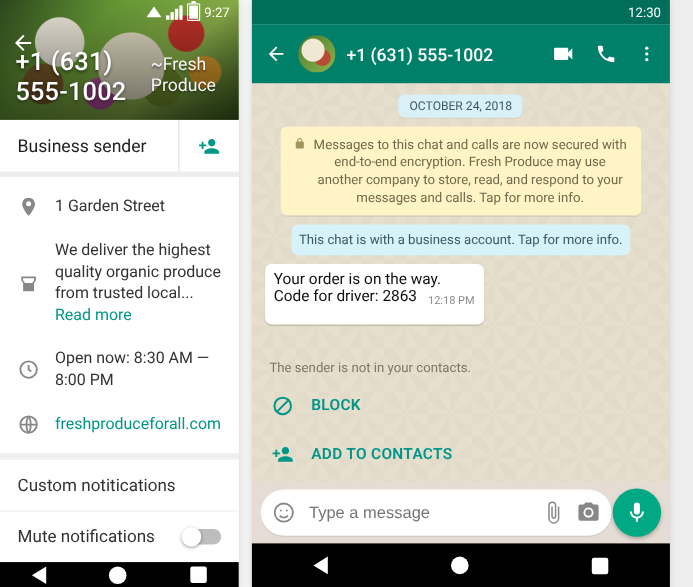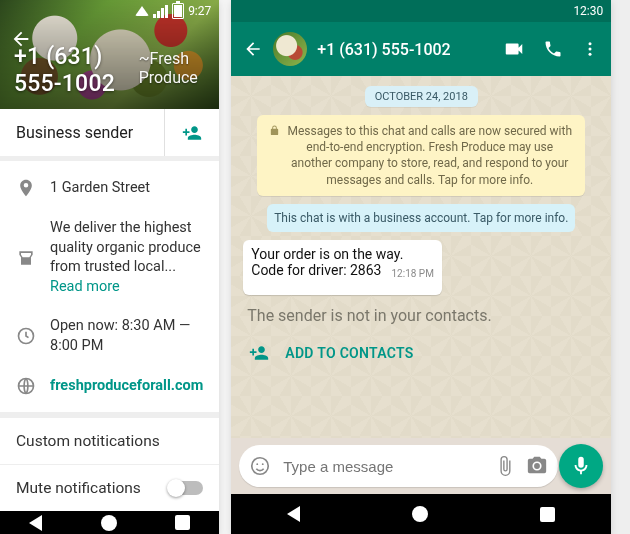--- a/index.html
+++ b/index.html
@@ -30,21 +30,21 @@
   .hero h1{margin:0;font-size:23px;font-weight:500;letter-spacing:.2px;text-shadow:0 1px 3px rgba(0,0,0,.5)}
   .hero .sub{font-size:16px;opacity:.95;text-shadow:0 1px 2px rgba(0,0,0,.5)}
   .ba-row{display:flex;align-items:center;background:#fff}
   .ba-row .lbl{flex:1;padding:14px 16px;font-size:16px;color:#212121}
   .ba-row .add{width:54px;border-left:1px solid #e0e0e0;display:flex;align-items:center;justify-content:center;align-self:stretch}
   .gap{height:8px;background:#eee}
   .info{background:#fff;padding:6px 0}
   .info .row{display:flex;align-items:center;gap:14px;padding:10px 16px;font-size:14.5px;color:#333}
   .info .row .txt{line-height:1.35}
   .info .row svg{flex:0 0 20px;margin-top:1px}
-  .link{color:#009688;font-weight:700}
+  .link{color:#009688;font-weight:400}
   .readmore{color:#009688;cursor:pointer}
   .settings{background:#fff}
   .settings .srow{display:flex;align-items:center;justify-content:space-between;padding:14px 16px;font-size:15.5px;color:#333;border-top:1px solid #eee}
   .toggle{width:34px;height:14px;background:#bdbdbd;border-radius:10px;position:relative}
   .toggle:after{content:"";position:absolute;width:18px;height:18px;border-radius:50%;background:#fff;box-shadow:0 1px 3px rgba(0,0,0,.4);top:-2px;left:-2px}
   
   .chat{flex:1;display:flex;flex-direction:column;background:
     repeating-conic-gradient(from 30deg,#e6dfce 0 30deg,#e2dbc9 30deg 60deg);
     background-size:40px 40px;background-color:#e5ddd5}
   .chat-header{height:54px;background:#008069;display:flex;align-items:center;gap:10px;padding:0 12px;color:#fff}
@@ -55,21 +55,21 @@
     radial-gradient(circle at 65% 60%,#b84a36 0 7px,transparent 8px),
     linear-gradient(135deg,#4a7a2a,#8fb44c)}
   .chat-title{font-size:16px;font-weight:500;flex:1}
   .hicons{display:flex;gap:18px;align-items:center}
   .chat-body{flex:1;padding:10px 12px;display:flex;flex-direction:column;gap:8px;overflow:hidden}
   .date-chip{align-self:center;background:#d9f0f7;color:#3a5a66;font-size:11px;padding:4px 10px;border-radius:6px;box-shadow:0 1px 0 rgba(0,0,0,.05)}
   .sys{background:#fef4c5;color:#70694a;font-size:12px;line-height:1.35;padding:8px 12px;border-radius:6px;box-shadow:0 1px 0 rgba(0,0,0,.08);text-align:center;margin:0 14px;display:flex;gap:6px;justify-content:center}
   .sys2{background:#d7f2f9;color:#3a5a66;font-size:12px;line-height:1.35;padding:6px 0;border-radius:6px;text-align:center;margin:0 24px}
   .bubble{background:#fff;border-radius:6px;box-shadow:0 1px 1px rgba(0,0,0,.15);padding:6px 8px 4px;max-width:74%;align-self:flex-start;font-size:14px;color:#111;position:relative}
   .bubble .time{font-size:10px;color:#8a8a8a;float:right;margin:6px 0 12px 10px}
-  .notice{font-size:16px;color:#7a776b;margin:3px 4px 2px}
+  .notice{font-size:12px;color:#7a776b;margin:24px 4px 2px}
   .action-row{display:flex;align-items:center;gap:16px;padding:8px 6px;color:#009688;font-size:14px;font-weight:600;letter-spacing:.3px}
   .action-row svg{flex:0 0 20px}
   .chat-input{display:flex;align-items:center;gap:1px;padding:6px 8px}
   .input-pill{flex:1;background:#fff;border-radius:22px;height:42px;display:flex;align-items:center;padding:0 10px;gap:10px;box-shadow:0 1px 1px rgba(0,0,0,.12)}
   .input-pill input{flex:1;border:0;outline:0;font-size:15px;color:#555;background:transparent}
   .mic{width:44px;height:44px;border-radius:50%;background:#00a884;display:flex;align-items:center;justify-content:center;box-shadow:0 2px 4px rgba(0,0,0,.25)}
   
   .navbar{height:40px;background:#000;display:flex;align-items:center;justify-content:space-around}
   .navbar .tri{width:0;height:0;border-top:8px solid transparent;border-bottom:8px solid transparent;border-right:13px solid #fff}
   .navbar .circ{width:16px;height:16px;border-radius:50%;background:#fff}
@@ -212,20 +212,27 @@
       <div class="sys2">This chat is with a business account. Tap for more info.</div>
       <div class="bubble">
         <span style="white-space:pre-line">Your order is on the way.
 Code for driver: 2863</span>
         <span class="time">12:18 PM</span>
       </div>
 
       <div class="notice">The sender is not in your contacts.</div>
 
       <div class="action-row">
+        <svg width="20" height="20" viewBox="0 0 24 24" fill="none" stroke="#009688" stroke-width="2.2">
+            <circle cx="12" cy="12" r="9"></circle>
+            <line x1="5.5" y1="18.5" x2="18.5" y2="5.5"></line>
+          </svg>
+        <span>BLOCK</span>
+      </div>
+      <div class="action-row">
         <svg width="20" height="20" viewBox="0 0 24 24" fill="#009688">
             <path d="M15 12c2.2 0 4-1.8 4-4s-1.8-4-4-4-4 1.8-4 4 1.8 4 4 4zm-9-2V7H4v3H1v2h3v3h2v-3h3v-2H6zm9 4c-2.7 0-8 1.3-8 4v2h16v-2c0-2.7-5.3-4-8-4z"></path>
           </svg>
         <span>ADD TO CONTACTS</span>
       </div>
 
       <div style="flex:1"></div>
     </div>
 
     <div class="chat-input">

